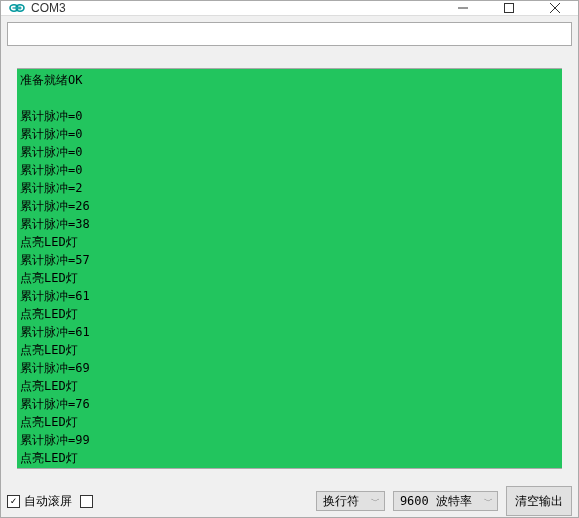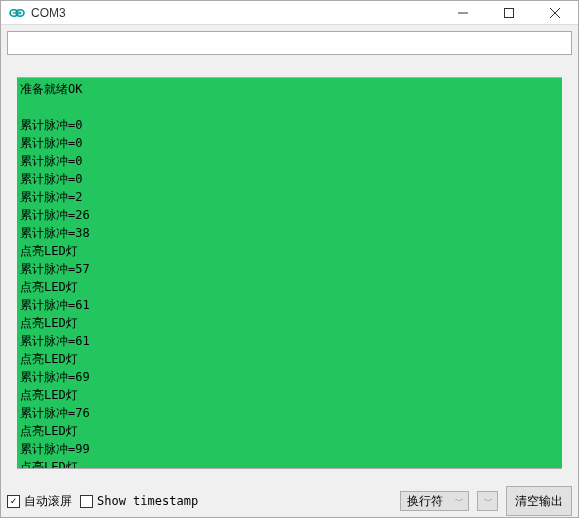--- a/index.html
+++ b/index.html
@@ -11,21 +11,21 @@
     }
     .window {
       width: 579px;
       height: 518px;
       border: 1px solid #aaa;
       display: flex;
       flex-direction: column;
       background: #f0f0f0;
     }
     .titlebar {
-      height: 24px;
+      height: 15px;
       background: #fff;
       display: flex;
       align-items: center;
       border-bottom: 1px solid #ddd;
     }
     .titlebar-icon {
       width: 16px;
       height: 16px;
       margin-left: 8px;
       margin-right: 6px;
@@ -211,26 +211,26 @@
 点亮LED灯
 累计脉冲=103</div>
 
   <div class="bottom-bar">
     <label class="checkbox-wrap">
       <span class="checkbox checked" id="cb-autoscroll"></span>
       <span>自动滚屏</span>
     </label>
     <label class="checkbox-wrap">
       <span class="checkbox" id="cb-timestamp"></span>
-      <span>Show timestamp</span>
     </label>
     <div class="spacer"></div>
     <div class="select-box">
       <span>换行符</span>
       <span class="chev">﹀</span>
     </div>
     <div class="select-box">
+      <span>9600 波特率</span>
       <span class="chev">﹀</span>
     </div>
     <button class="clear-button">清空输出</button>
   </div>
 
 </div>
 
 </body></html>

